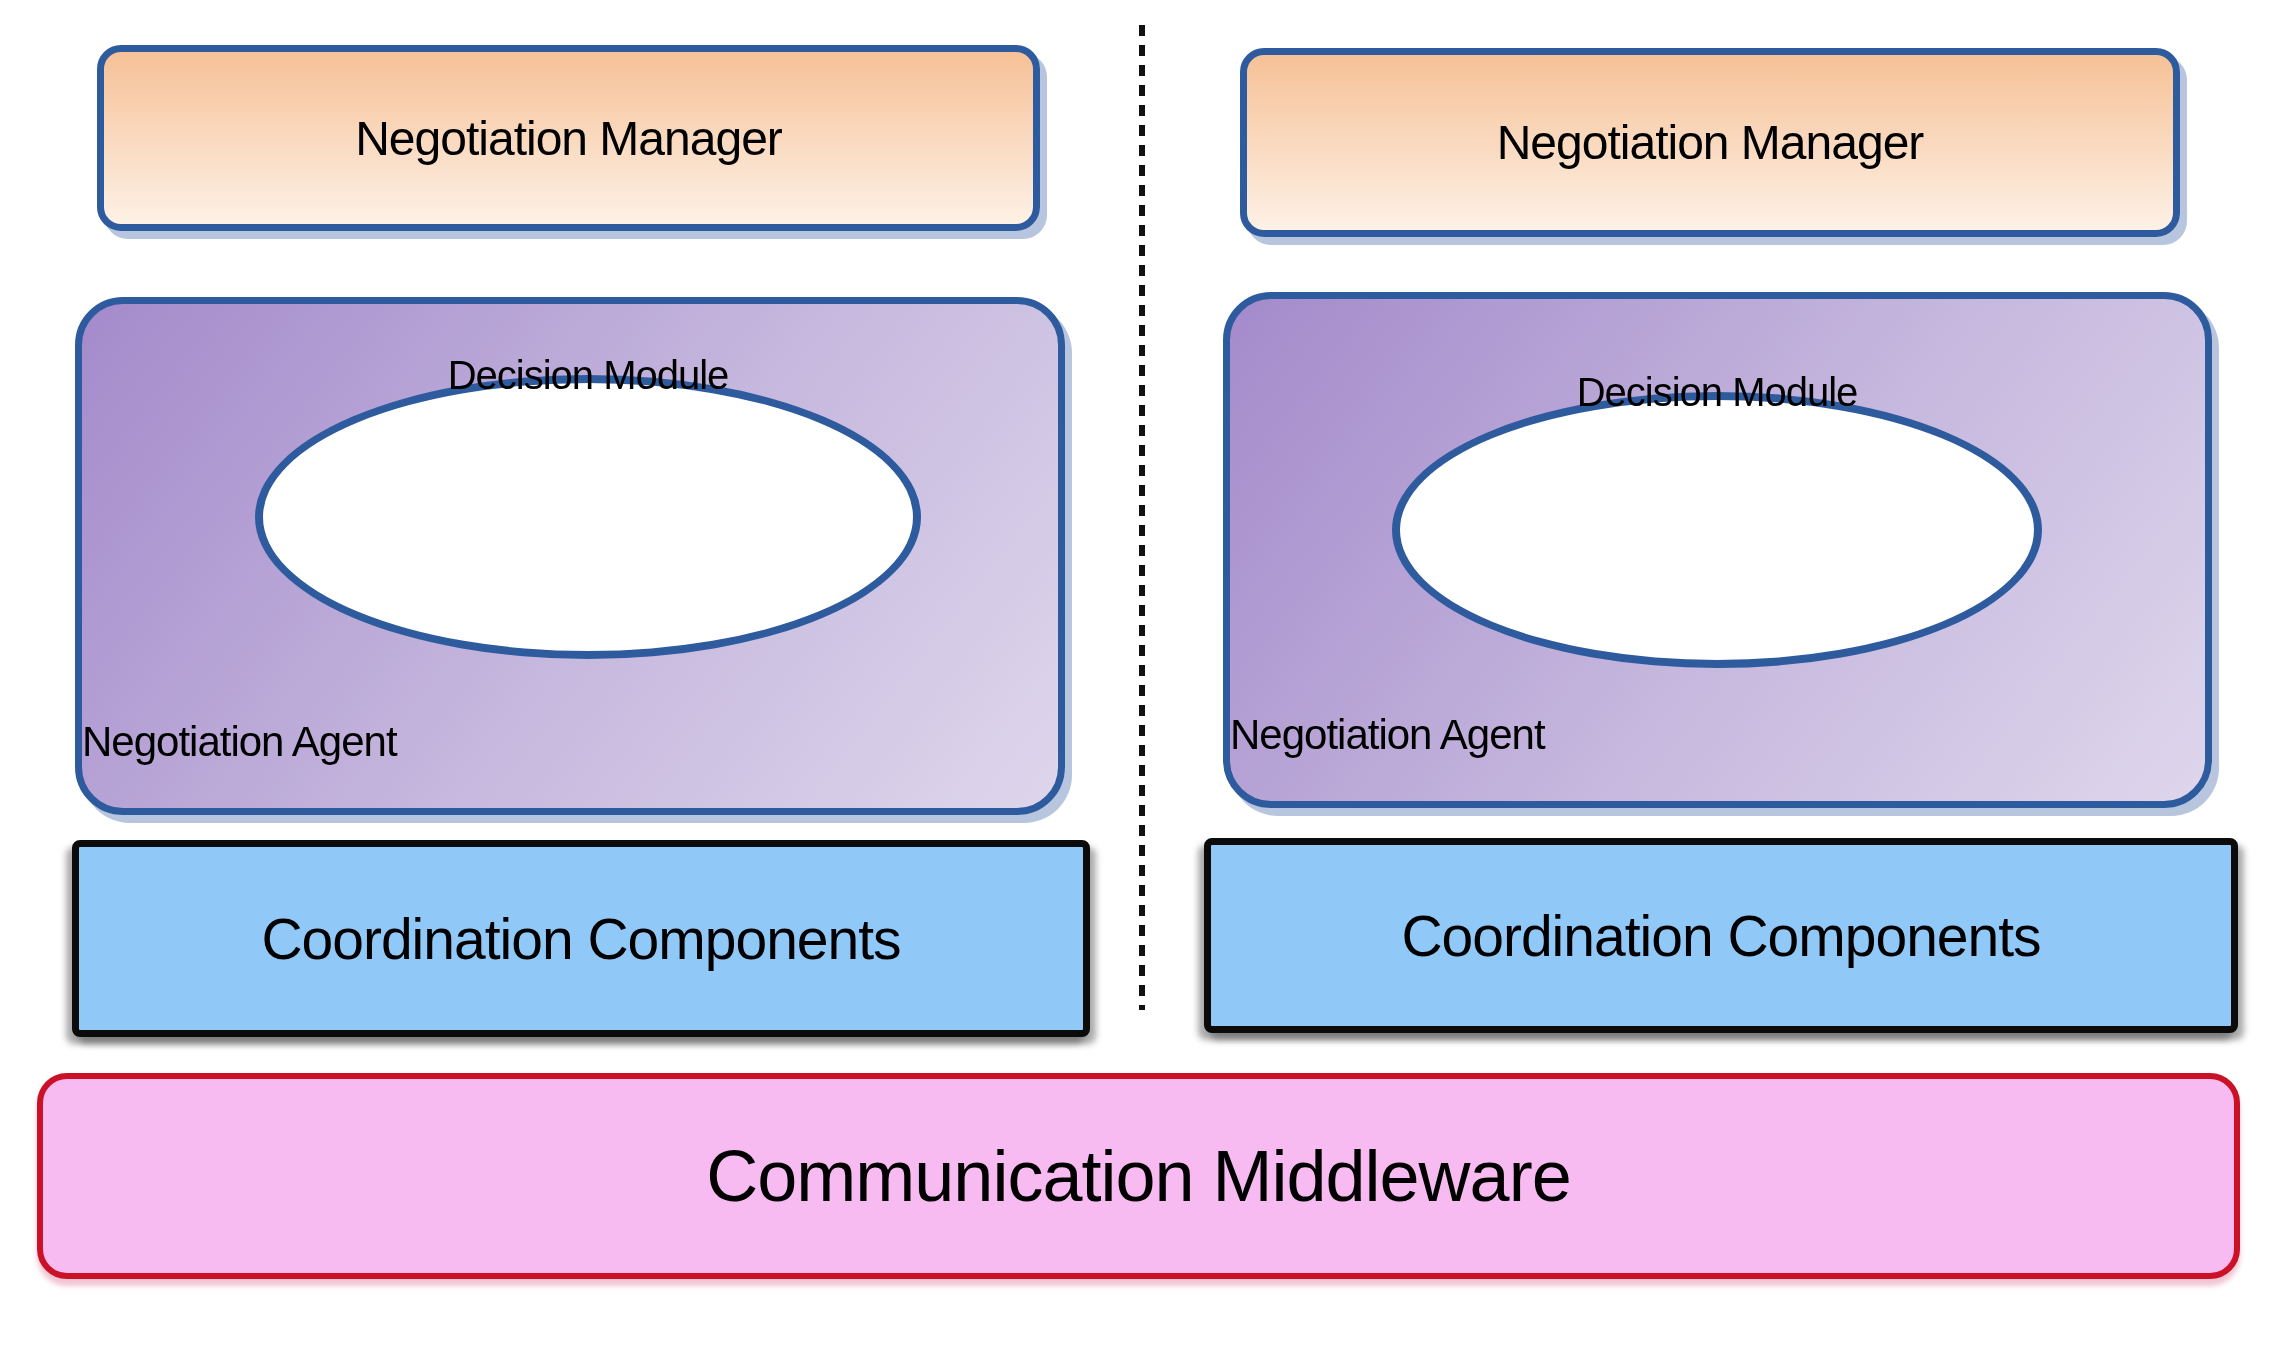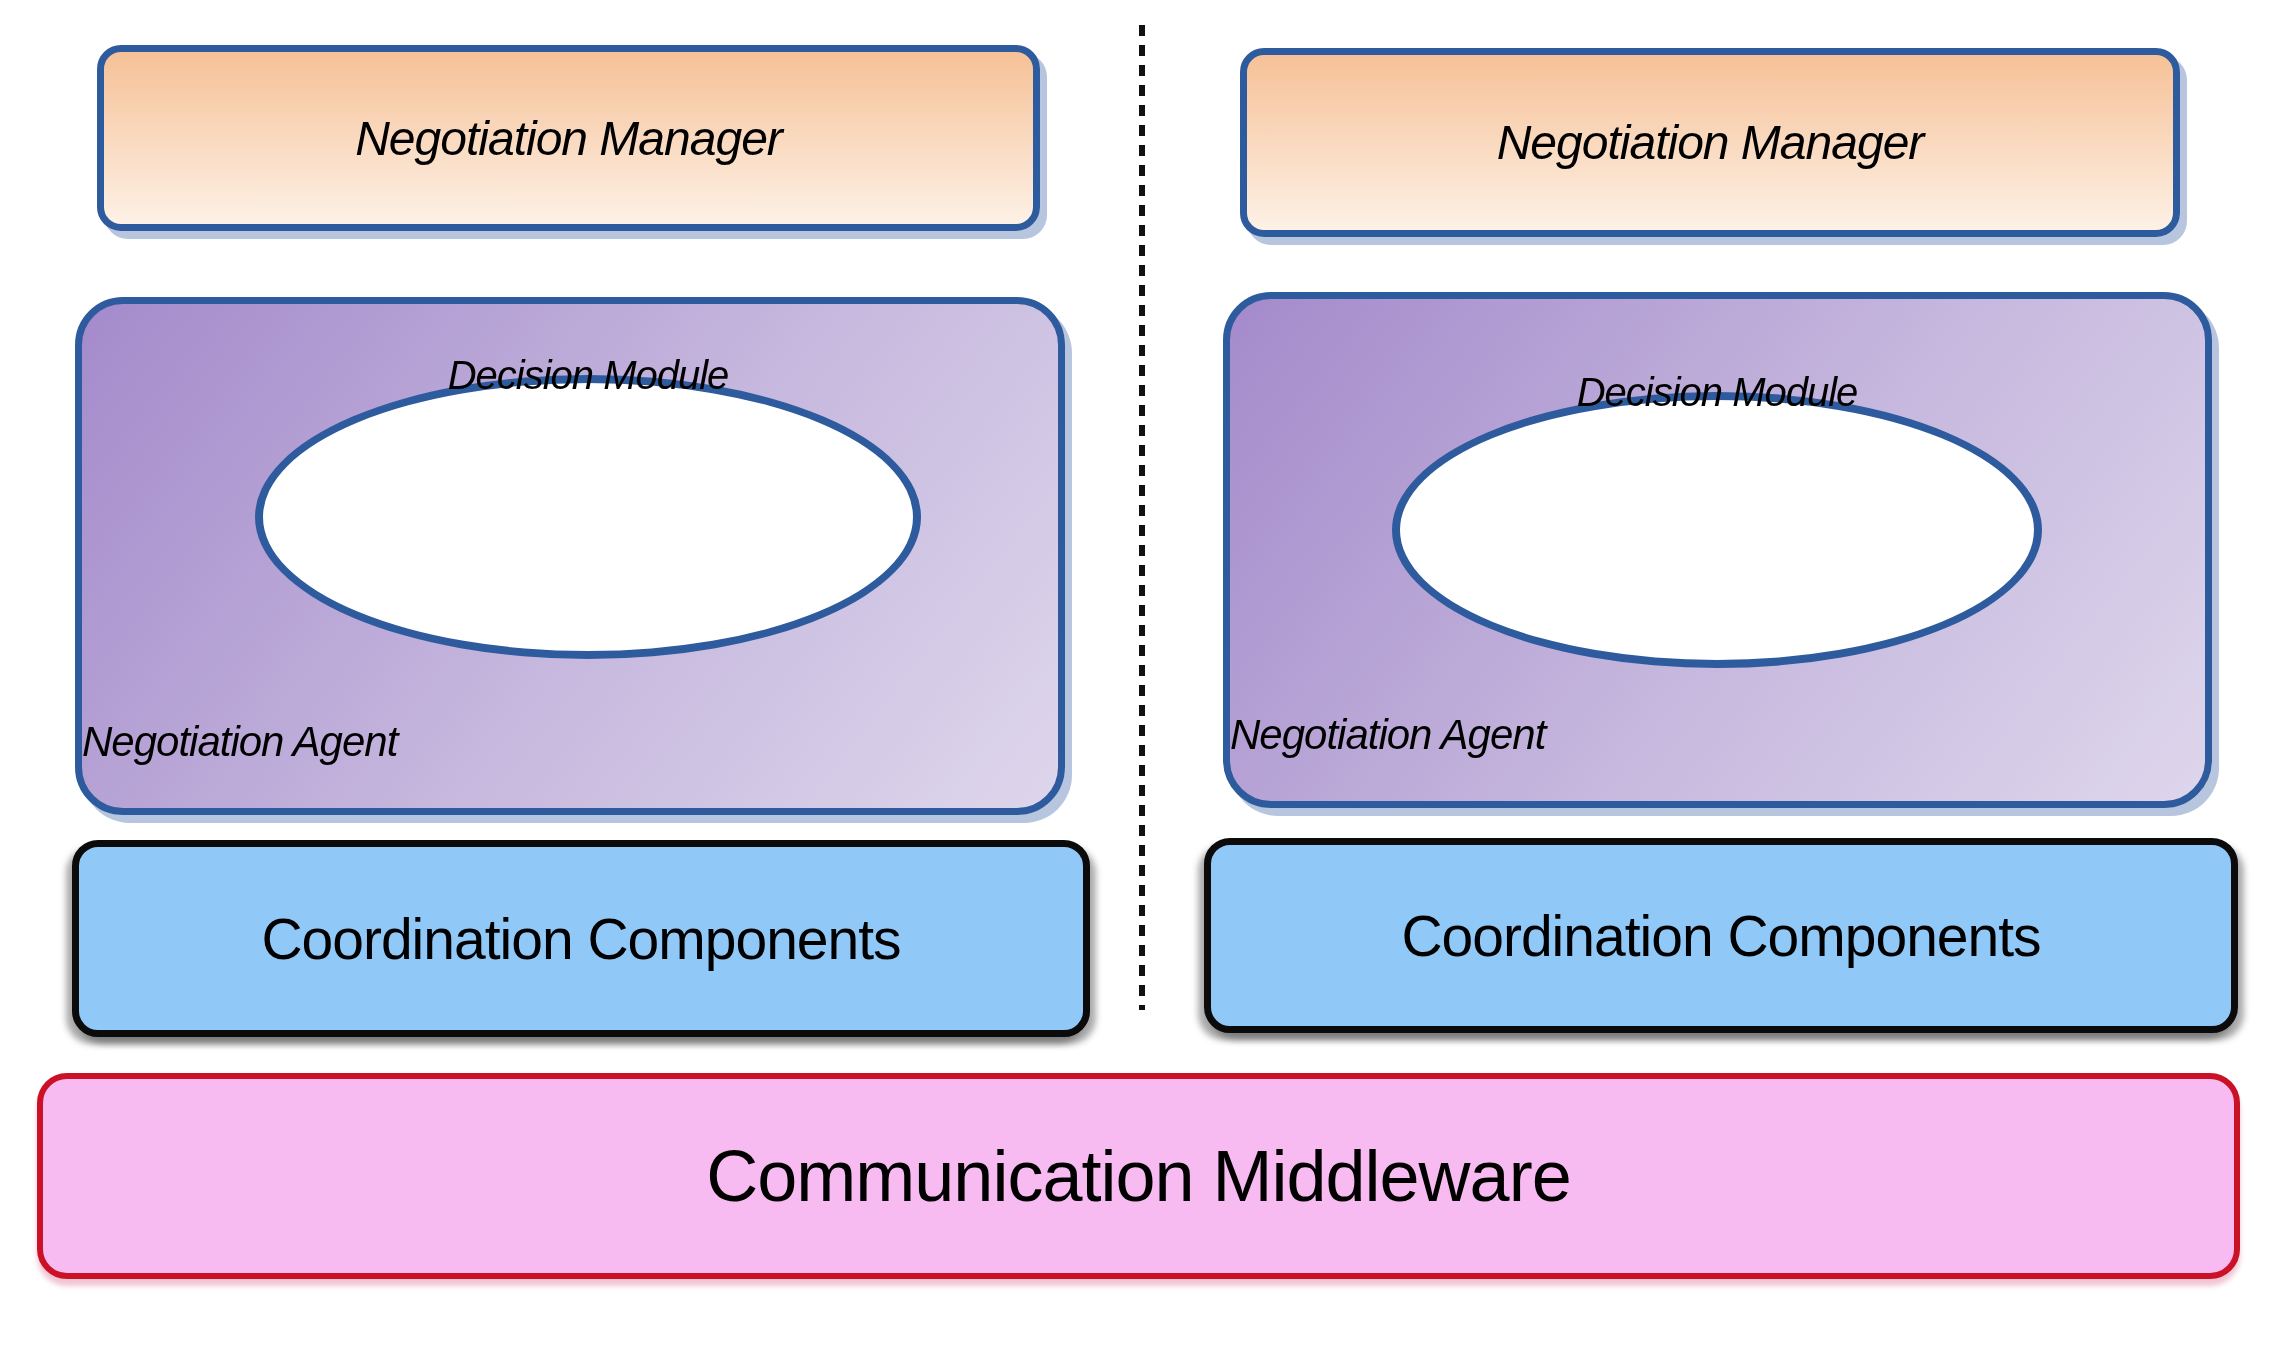--- a/index.html
+++ b/index.html
@@ -17,21 +17,20 @@
   }
   .box {
     position: absolute;
     box-sizing: border-box;
     color: var(--text, #000);
   }
   
   .bluebox {
     border: 7px solid var(--border-blue, #2e5b9e);
     box-shadow: 7px 8px 0 var(--shadow-blue, #b7c5de);
-    font-style: italic;
   }
   .manager {
     border-radius: 24px;
     background: linear-gradient(to bottom, var(--manager-top, #f6c197) 0%, var(--manager-bottom, #fdf1e6) 100%);
     display: flex;
     align-items: center;
     justify-content: center;
     font-size: 48px;
     letter-spacing: -1px;
   }
@@ -69,21 +68,21 @@
     width: 100%;
     text-align: left;
     font-size: 42px;
     letter-spacing: -1px;
   }
   .al-left  { top: 414px; }
   .al-right { top: 412px; }
 
   .coordination {
     border: 7px solid var(--coordination-border, #0b0b0b);
-    border-radius: 26px;
+    border-radius: 8px;
     background: var(--coordination-fill, #90c9f8);
     box-shadow: -6px 7px 6px rgba(70,70,70,0.45), 6px 7px 6px rgba(70,70,70,0.45);
     display: flex;
     align-items: center;
     justify-content: center;
     font-size: 57px;
     letter-spacing: -1px;
   }
   .c-left  { left: 72px;   top: 840px; width: 1018px; height: 197px; }
   .c-right { left: 1204px; top: 838px; width: 1034px; height: 195px; }

